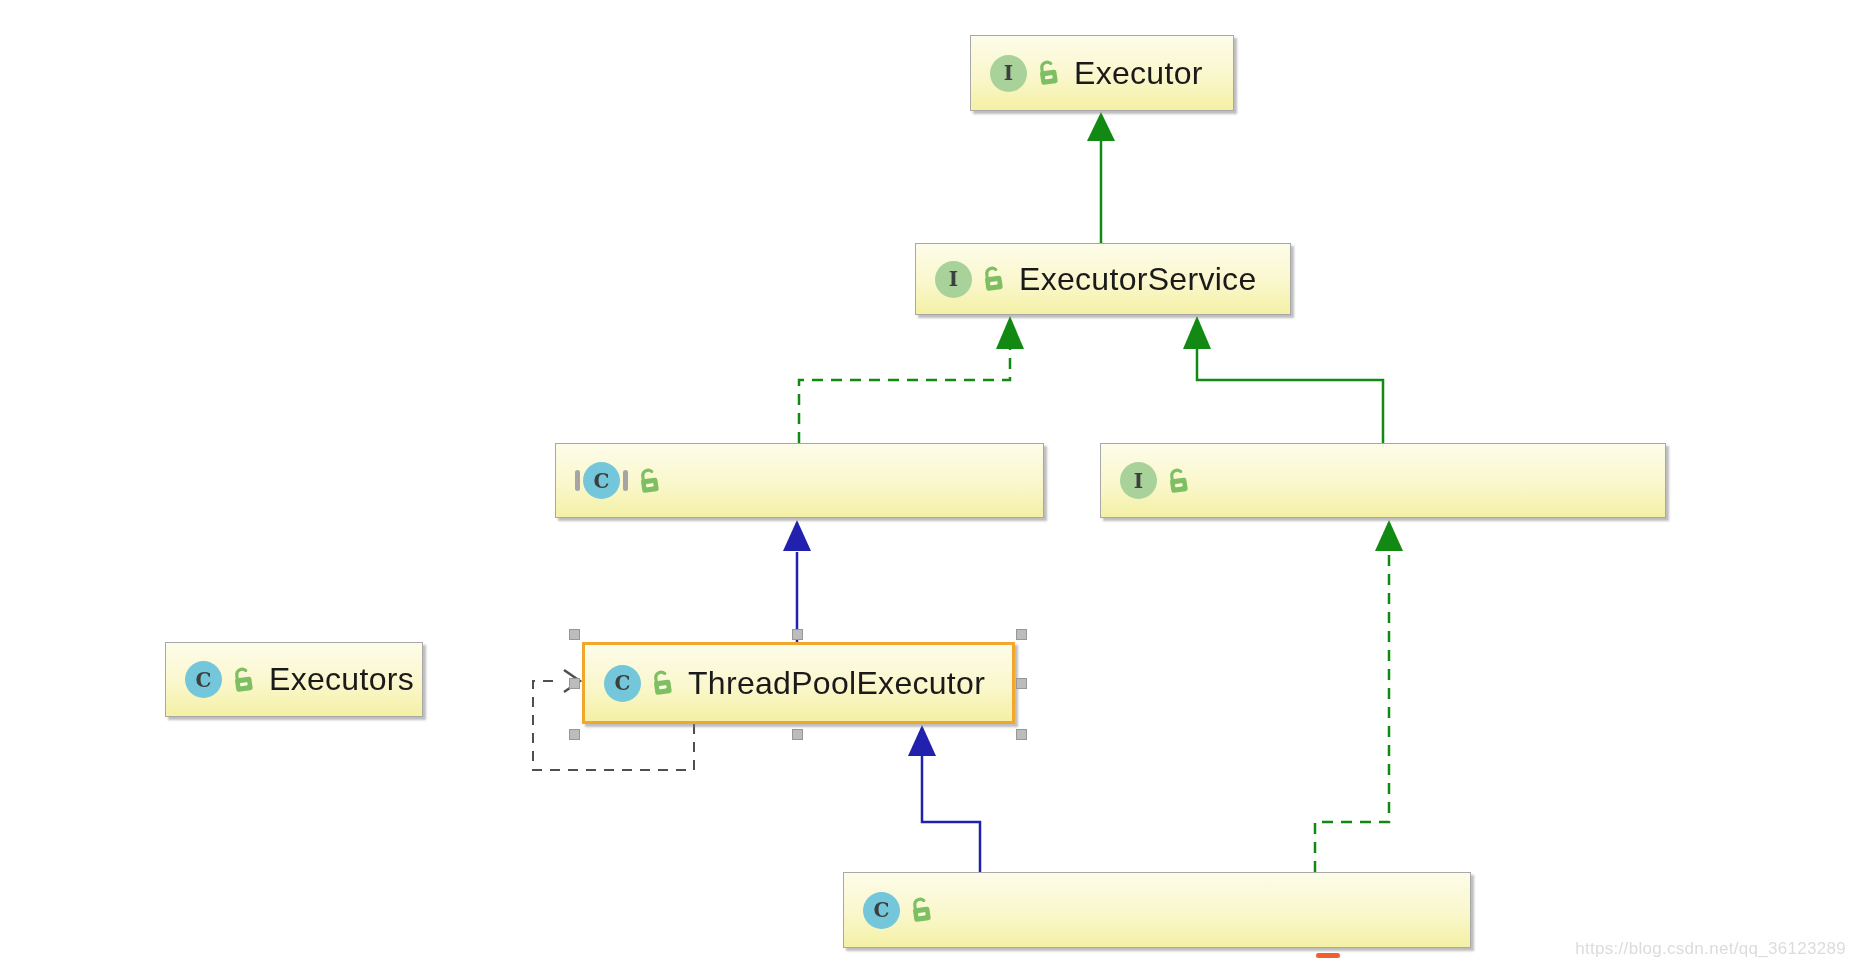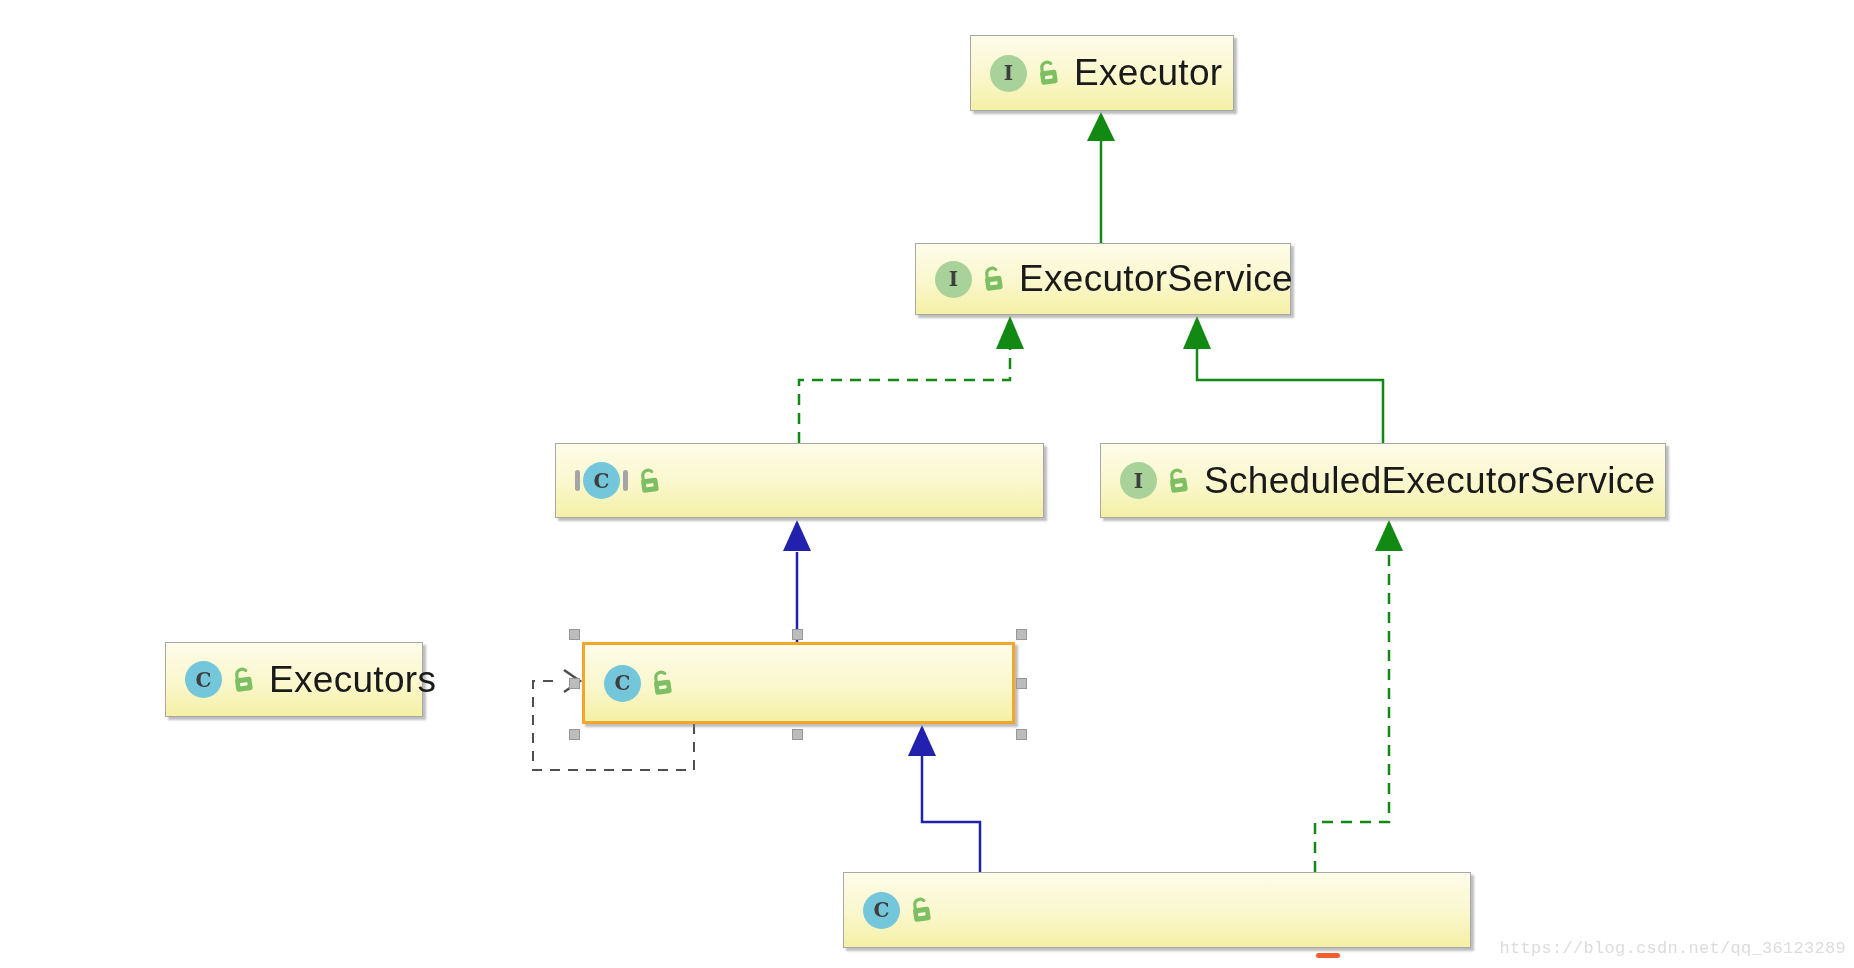--- a/index.html
+++ b/index.html
@@ -8,21 +8,21 @@
   svg.edges{position:absolute;left:0;top:0;width:1854px;height:968px;}
 
   .node{
     position:absolute;box-sizing:border-box;display:flex;align-items:center;
     padding:0 12px 0 19px;white-space:nowrap;
     background:linear-gradient(180deg,#fdfce9 0%,#faf7cc 55%,#f4f0a5 100%);
     border:1px solid #a8a8a8;
     box-shadow:3px 3px 2px rgba(125,125,125,0.5);
   }
   .node.selected{border:3px solid #f1a62c;}
-  .node .label{font-size:37px;color:#1a1a1a;letter-spacing:0.3px;}
+  .node .label{font-size:32px;color:#1a1a1a;letter-spacing:0.3px;}
 
   .icon-wrap{display:flex;align-items:center;flex:0 0 auto;}
   .circle{width:37px;height:37px;border-radius:50%;display:flex;align-items:center;justify-content:center;flex:0 0 auto;}
   .circle.iface{background:#a8d29a;}
   .circle.cls{background:#74c7da;}
   .glyph{font-family:"DejaVu Serif",serif;font-weight:bold;font-size:20px;color:#3e3e3e;line-height:1;}
   .abar{width:5px;height:21px;border-radius:3px;background:#a5a5a5;flex:0 0 auto;}
   .abar.l{margin-right:3px;} .abar.r{margin-left:3px;}
   .lock{flex:0 0 auto;margin:0 14px 0 10px;transform:rotate(-8deg);}
 
@@ -34,21 +34,21 @@
   #n4{left:582px;top:642px;width:433px;height:82px;}
   #n5{left:165px;top:642px;width:258px;height:75px;}
   #n6{left:843px;top:872px;width:628px;height:76px;}
 
   .handle{position:absolute;width:11px;height:11px;background:#bcbcbc;border:1px solid #979797;box-sizing:border-box;}
   #h-tl{left:569px;top:629px;} #h-tm{left:792px;top:629px;} #h-tr{left:1016px;top:629px;}
   #h-ml{left:569px;top:678px;} #h-mr{left:1016px;top:678px;}
   #h-bl{left:569px;top:729px;} #h-bm{left:792px;top:729px;} #h-br{left:1016px;top:729px;}
 
   .redmark{position:absolute;left:1316px;top:953px;width:24px;height:5px;border-radius:3px;background:#f15f31;}
-  .watermark{position:absolute;right:8px;top:939px;font-size:17px;color:#dcdcdc;letter-spacing:0.3px;font-family:Liberation Mono, monospace;}
+  .watermark{position:absolute;right:8px;top:939px;font-size:17px;color:#dcdcdc;letter-spacing:0.3px;}
 </style>
 </head>
 <body>
 
 <div class="stage">
 
   <svg class="edges" viewBox="0 0 1854 968">
 
     <g>
       <path d="M1101 243 V141" fill="none" stroke="#128912" stroke-width="2.5"></path>
@@ -133,34 +133,34 @@
     <span class="icon-wrap">
       <span class="circle iface">
         <span class="glyph">I</span>
       </span>
     </span>
     <svg class="lock" width="23" height="26" viewBox="0 0 23 26">
       <path d="M5.5 11 V7.5 A5.5 5.5 0 0 1 15 3.8" fill="none" stroke="#7fbf63" stroke-width="3.2" stroke-linecap="round"></path>
       <rect x="3" y="10.5" width="16.5" height="13.5" rx="2.5" fill="#7fbf63"></rect>
       <rect x="7.5" y="15.5" width="7.5" height="3.4" rx="1" fill="#fdfcdd"></rect>
     </svg>
-    <span class="label">ScheduledExecutorService</span>
   </div>
 
   <div class="node selected" id="n4">
     <span class="icon-wrap">
       <span class="circle cls">
         <span class="glyph">C</span>
       </span>
     </span>
     <svg class="lock" width="23" height="26" viewBox="0 0 23 26">
       <path d="M5.5 11 V7.5 A5.5 5.5 0 0 1 15 3.8" fill="none" stroke="#7fbf63" stroke-width="3.2" stroke-linecap="round"></path>
       <rect x="3" y="10.5" width="16.5" height="13.5" rx="2.5" fill="#7fbf63"></rect>
       <rect x="7.5" y="15.5" width="7.5" height="3.4" rx="1" fill="#fdfcdd"></rect>
     </svg>
+    <span class="label">ThreadPoolExecutor</span>
   </div>
 
   <div class="node" id="n5">
     <span class="icon-wrap">
       <span class="circle cls">
         <span class="glyph">C</span>
       </span>
     </span>
     <svg class="lock" width="23" height="26" viewBox="0 0 23 26">
       <path d="M5.5 11 V7.5 A5.5 5.5 0 0 1 15 3.8" fill="none" stroke="#7fbf63" stroke-width="3.2" stroke-linecap="round"></path>

